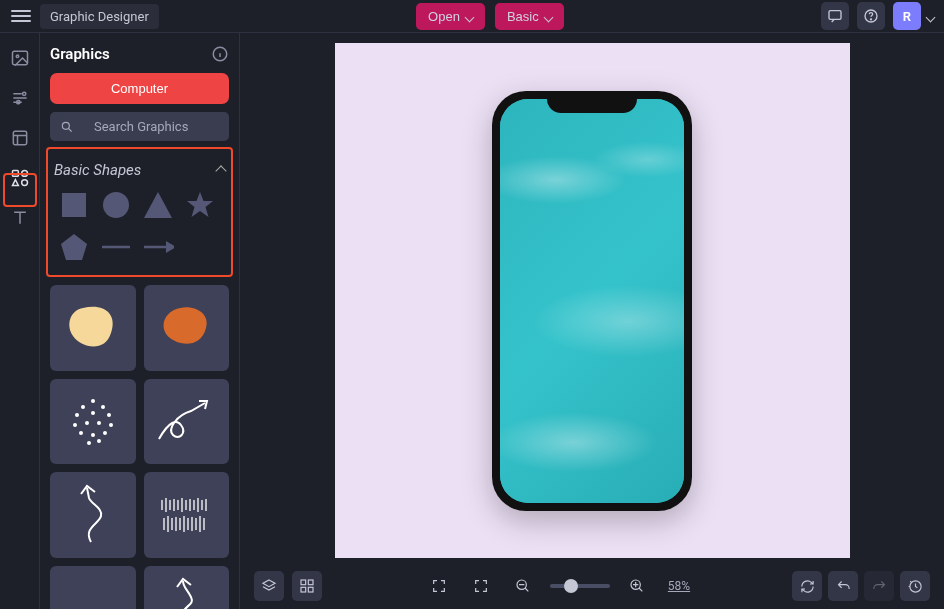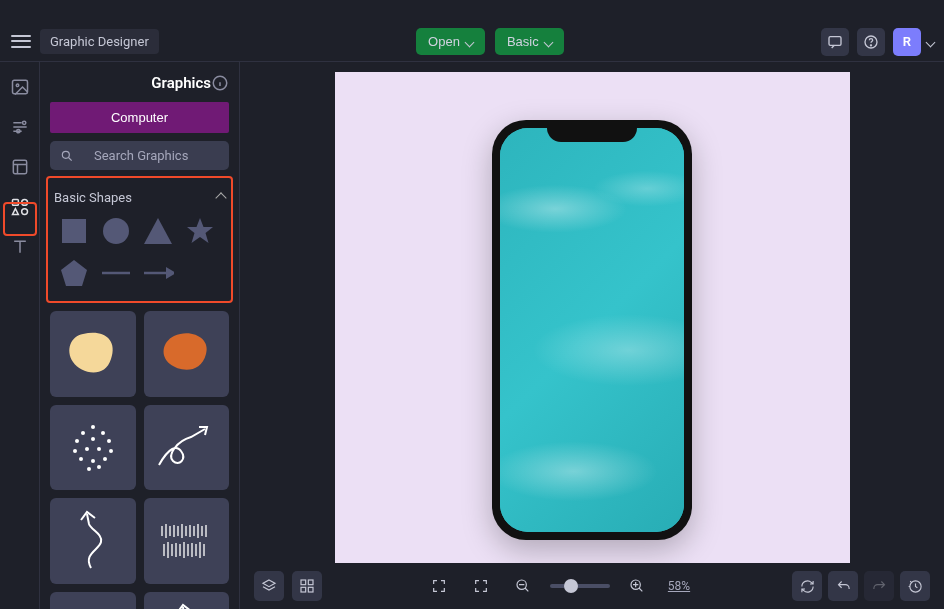--- a/index.html
+++ b/index.html
@@ -7,48 +7,47 @@
   font-family: -apple-system, BlinkMacSystemFont, 'Segoe UI', Roboto, sans-serif;
   background: #1e2029;
   color: #e0e0e5;
   width: 944px;
   height: 609px;
   overflow: hidden;
   font-size: 13px;
 }
 .app { display: flex; flex-direction: column; height: 100%; }
 .header {
-  height: 40px;
+  height: 33px;
   display: flex;
   align-items: center;
   padding: 0 10px;
   border-bottom: 1px solid #2f3140;
-  margin-top: 22px;
 }
 .hamburger { width: 22px; height: 22px; display:flex; flex-direction:column; justify-content:space-around; padding:3px 1px; cursor:pointer; }
 .hamburger span { height:2px; background:#c5c7d5; border-radius:1px; }
 .app-title { margin-left: 8px; background:#2b2d3a; padding:5px 10px; border-radius:4px; color:#c5c7d5; font-size:13px; }
 .header-center { flex:1; display:flex; justify-content:center; gap:10px; }
-.drop-btn { background:#15803d; color:#d0d2e0; border:none; padding:6px 12px; border-radius:5px; font-size:13px; display:flex; align-items:center; gap:6px; cursor:pointer; }
+.drop-btn { background:#be185d; color:#d0d2e0; border:none; padding:6px 12px; border-radius:5px; font-size:13px; display:flex; align-items:center; gap:6px; cursor:pointer; }
 .chev::after { content:''; display:inline-block; width:6px; height:6px; border-right:1.5px solid #c5c7d5; border-bottom:1.5px solid #c5c7d5; transform:rotate(45deg); margin-top:-3px;}
 .header-right { display:flex; align-items:center; gap:8px; }
 .icon-btn { width:28px; height:28px; border-radius:5px; background:#333647; display:flex; align-items:center; justify-content:center; cursor:pointer; }
 .avatar { width:28px; height:28px; border-radius:5px; background:#7c7dfc; color:#fff; display:flex; align-items:center; justify-content:center; font-weight:600; font-size:13px; }
 .main { flex:1; display:flex; overflow:hidden; }
 .rail { width:40px; background:#1e2029; border-right:1px solid #2f3140; display:flex; flex-direction:column; align-items:center; padding-top:12px; gap:14px; position:relative; }
 .rail-item { width:26px; height:26px; display:flex; align-items:center; justify-content:center; color:#8a8ca0; cursor:pointer; }
 .rail-highlight { position:absolute; left:3px; top:140px; width:34px; height:34px; border:2.5px solid #f04a2a; border-radius:4px; pointer-events:none; }
 .sidebar { width:200px; background:#1e2029; border-right:1px solid #2f3140; padding:12px 10px; display:flex; flex-direction:column; overflow-y:auto; }
-.side-header { display:flex; align-items:center; justify-content:flex-end; margin-bottom:10px; }
+.side-header { display:flex; align-items:center; justify-content:space-between; margin-bottom:10px; }
 .side-title { font-size:15px; font-weight:600; color:#fff; }
 .info-icon { color:#8a8ca0; cursor:pointer; }
-.primary-btn { background:#701a75; color:#fff; border:none; border-radius:2px; padding:8px 0; font-size:13px; width:100%; cursor:pointer; margin-bottom:8px; }
+.primary-btn { background:#ef4444; color:#fff; border:none; border-radius:7px; padding:8px 0; font-size:13px; width:100%; cursor:pointer; margin-bottom:8px; }
 .search { display:flex; align-items:center; gap:20px; background:#3a3d50; border-radius:5px; padding:7px 10px; color:#a5a7bb; margin-bottom:10px; width:100%; cursor:text; }
 .section { margin-bottom:8px; }
-.sec-header { display:flex; justify-content:space-between; align-items:center; padding:6px 2px; color:#c5c7d5; font-size:13px; cursor:pointer; }
+.sec-header { display:flex; justify-content:space-between; align-items:center; padding:6px 2px; color:#c5c7d5; font-size:15px; cursor:pointer;font-style:italic; }
 .collapse::after { content:''; width:7px; height:7px; border-left:1.5px solid #aaa; border-top:1.5px solid #aaa; transform:rotate(45deg); display:inline-block; margin-top:3px; }
 .shapes-box { border:2.5px solid #f04a2a; border-radius:4px; padding:6px 4px 8px 4px; margin:-4px -4px 8px -4px; }
 .shapes-grid { display:flex; flex-wrap:wrap; gap:10px; padding:4px 6px; }
 .shape { width:32px; height:32px; color:#5a5e7a; display:flex; align-items:center; justify-content:center; cursor:pointer; }
 .your-grid { display:grid; grid-template-columns:1fr 1fr; gap:8px; }
 .gcard { aspect-ratio:1; background:#3e4157; border-radius:6px; display:flex; align-items:center; justify-content:center; cursor:pointer; overflow:hidden; }
 .canvas-area { flex:1; display:flex; flex-direction:column; background:#1e2029; }
 .canvas-viewport { flex:1; display:flex; align-items:flex-start; justify-content:center; padding-top:10px; overflow:hidden; }
 .artboard { width:515px; height:515px; background:#ece0f5; display:flex; align-items:center; justify-content:center; }
 .phone { width:200px; height:420px; background:#111; border-radius:34px; padding:8px; box-shadow:0 10px 30px rgba(0,0,0,0.25); position:relative; }

